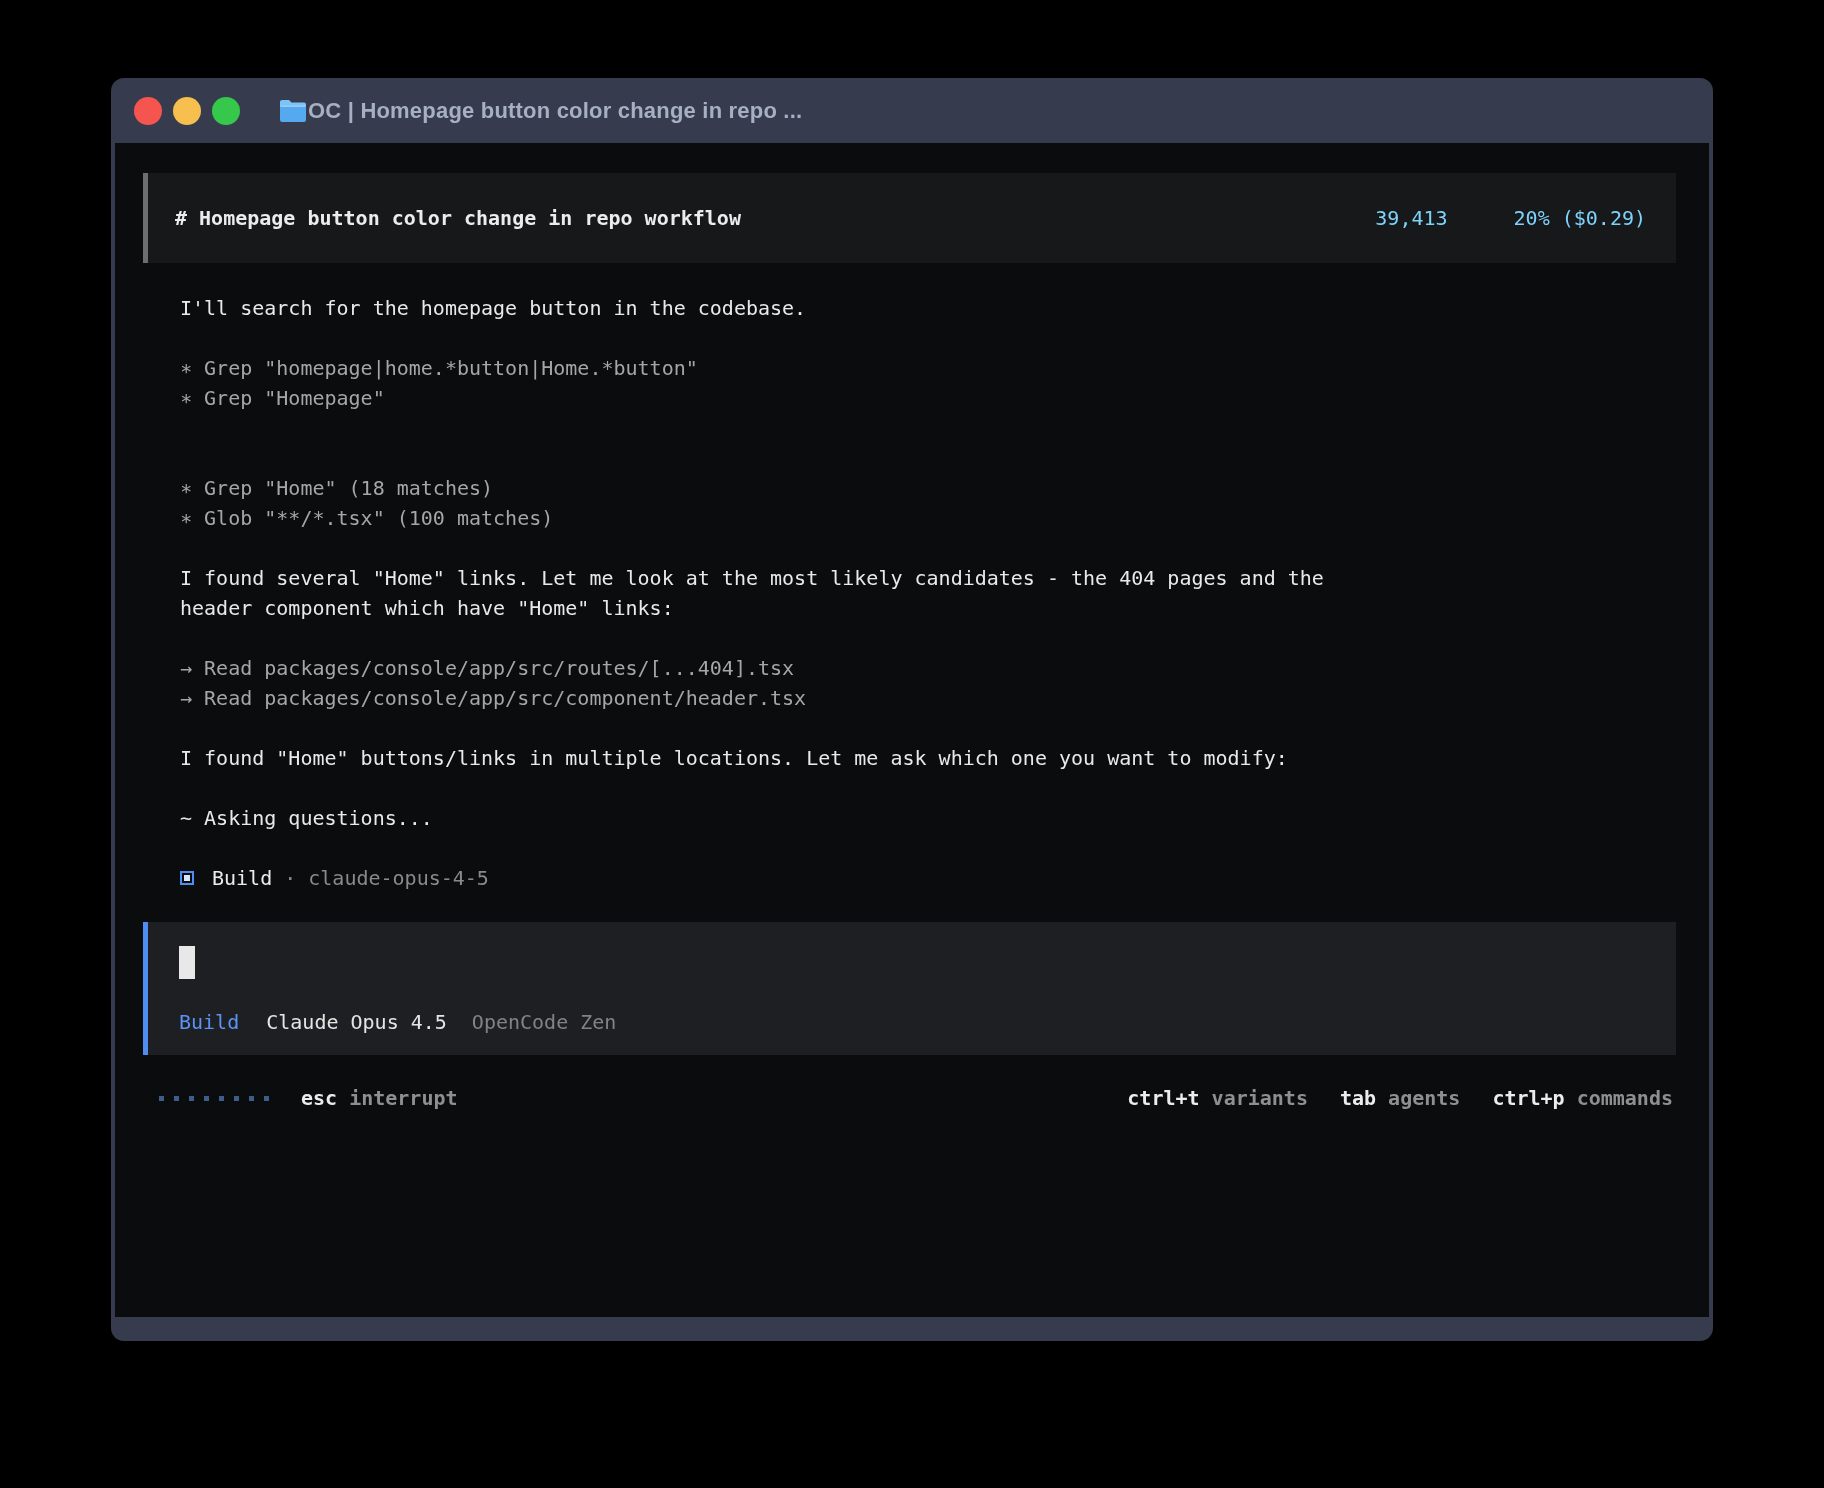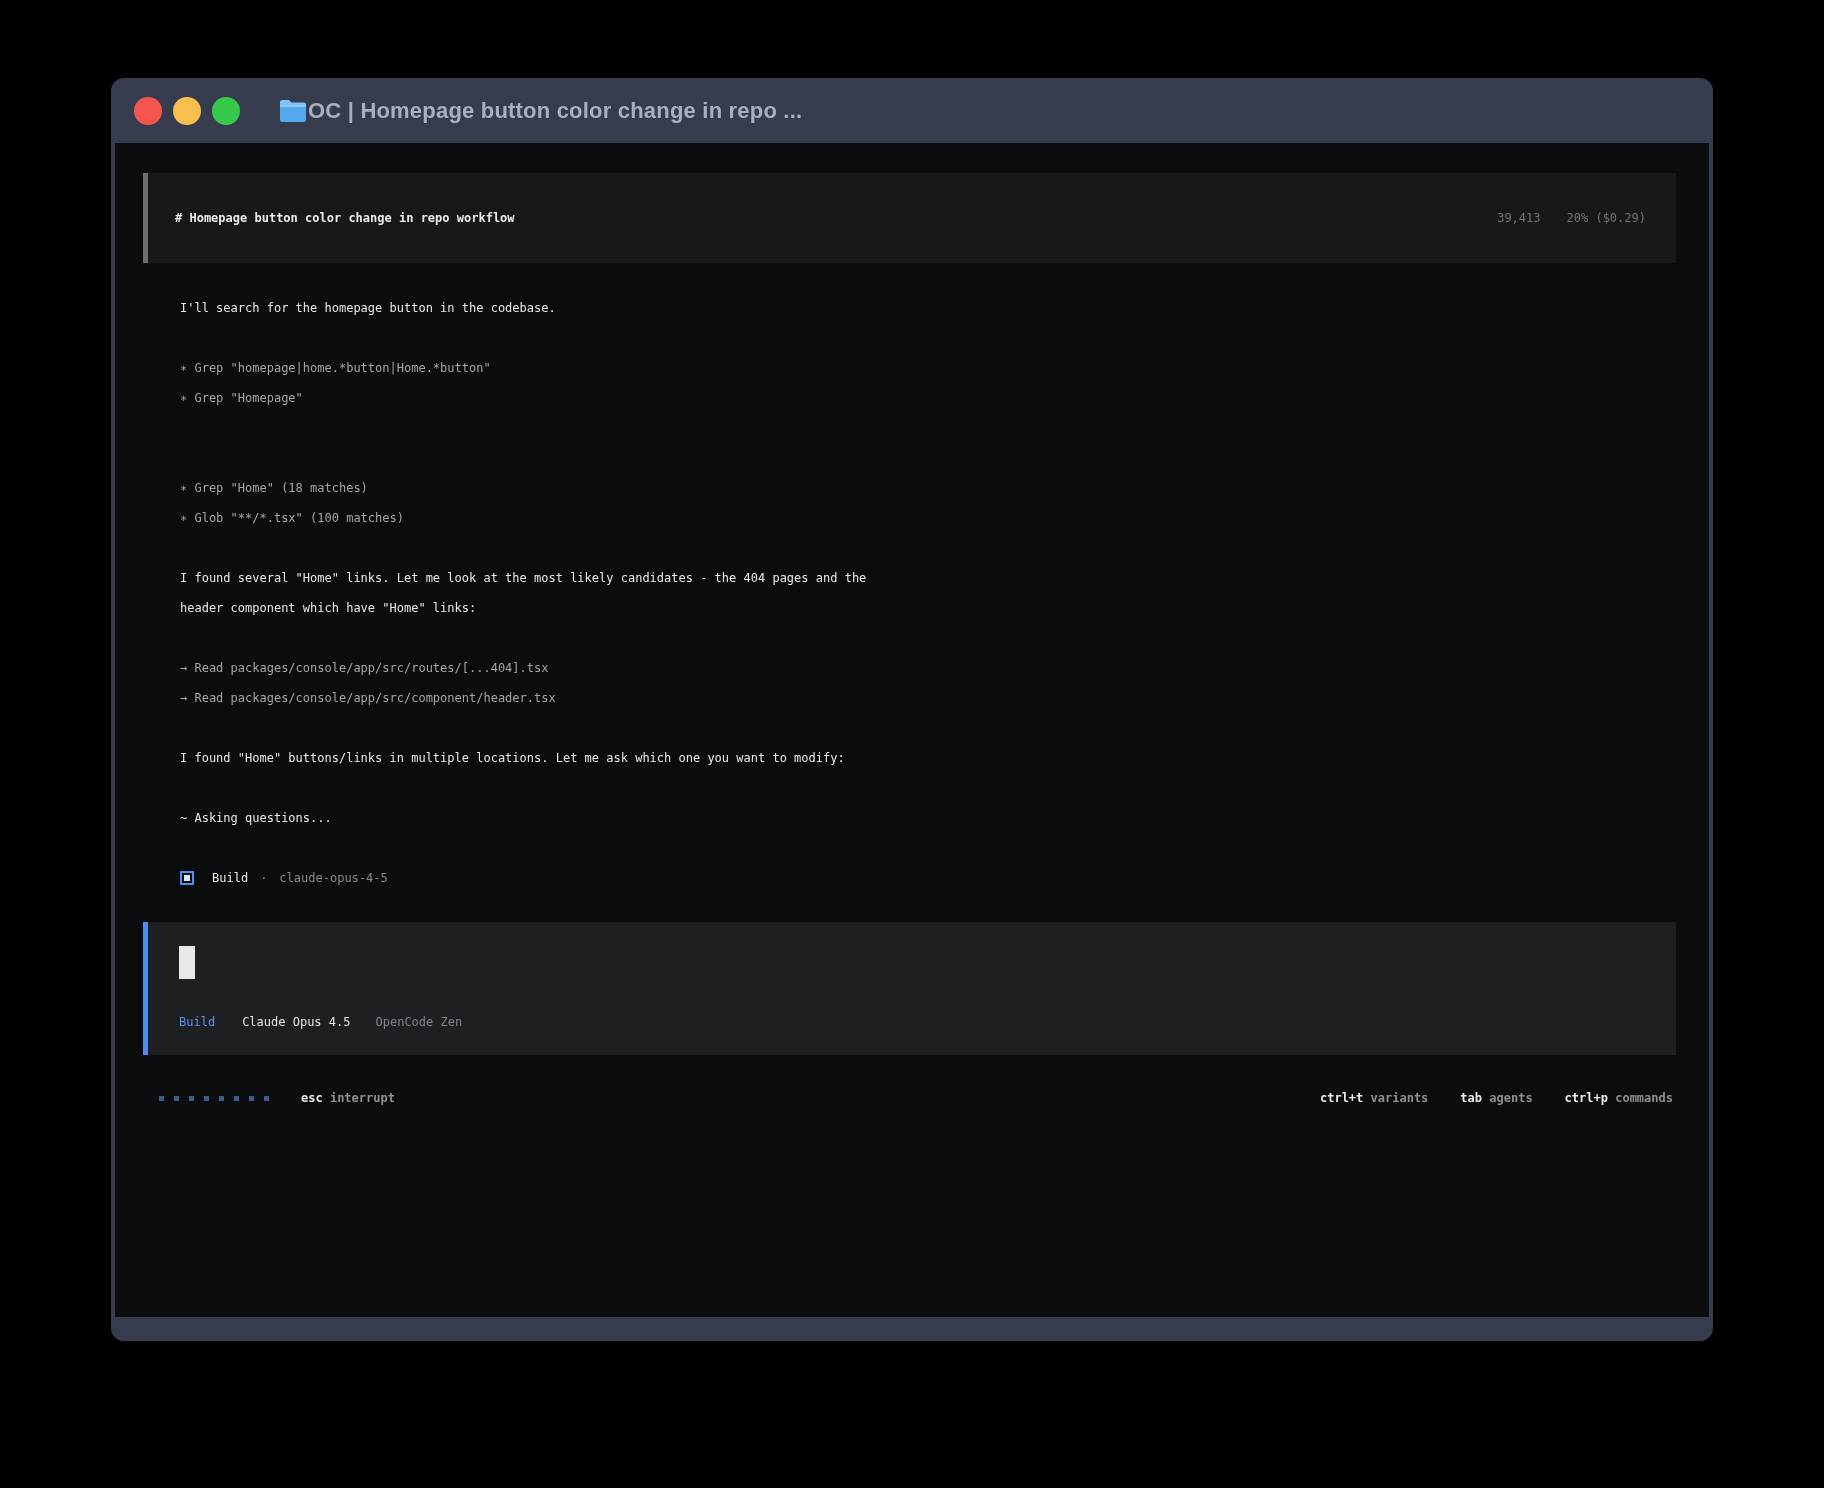--- a/index.html
+++ b/index.html
@@ -35,32 +35,32 @@
   }
 
   
   .terminal {
     flex: 1 1 auto;
     margin: 0 4px 24px 4px;
     background: #0b0c0e;
     padding: 30px 33px 22px 28px;
     display: flex; flex-direction: column;
     color: #e8e8e8;
-    font-size: 12px; line-height: 30px;
+    font-size: 20px; line-height: 30px;
   }
 
   .block { border-left: 5px solid #6e6e6e; background: #17181a; }
 
   .session-header {
     height: 90px; flex: 0 0 90px;
     display: flex; align-items: center; justify-content: space-between;
     padding: 0 30px 0 27px;
   }
   .session-title { font-weight: bold; color: #ececec; white-space: pre; }
-  .session-stats { color: #737373; white-space: pre; display: flex; }
+  .session-stats { color: #7dd3fc; white-space: pre; display: flex; gap: 40px; }
   .session-stats .tokens { margin-right: 26px; }
 
   .user-message {
     margin-top: 30px;
     height: 92px; flex: 0 0 92px;
     border-left-color: #4f8df2;
     background: #18191b;
     display: flex; align-items: center;
     padding: 0 30px 0 27px;
     color: #e8e8e8; white-space: pre;

